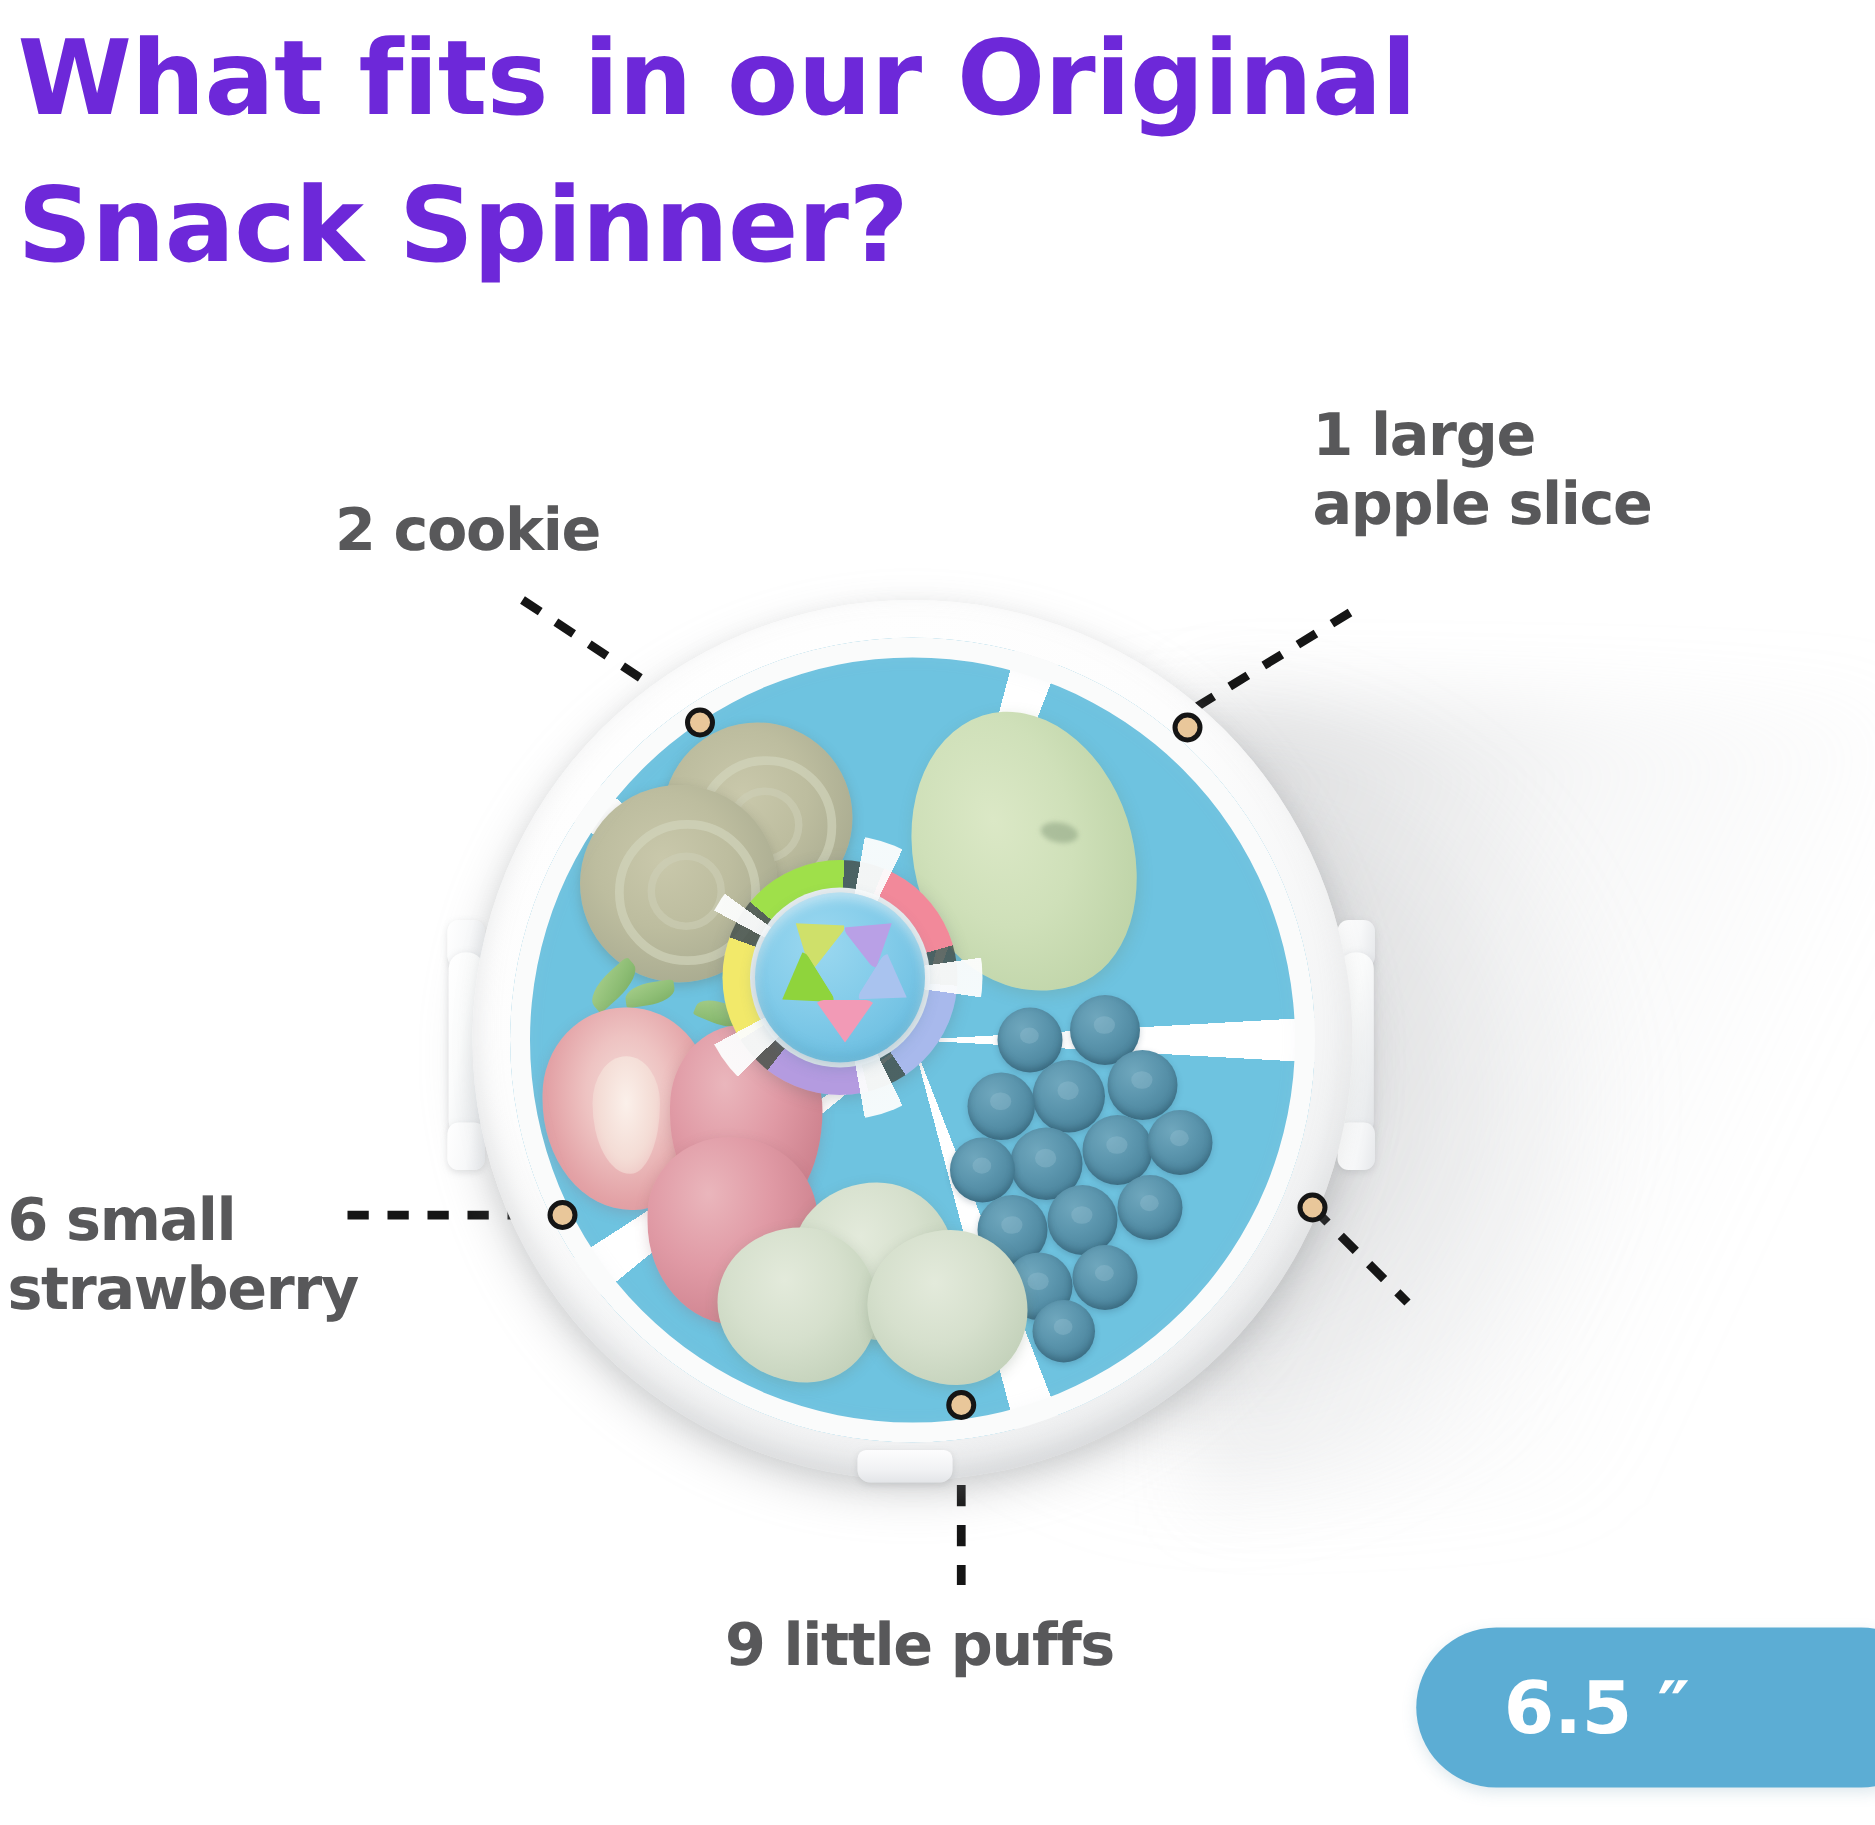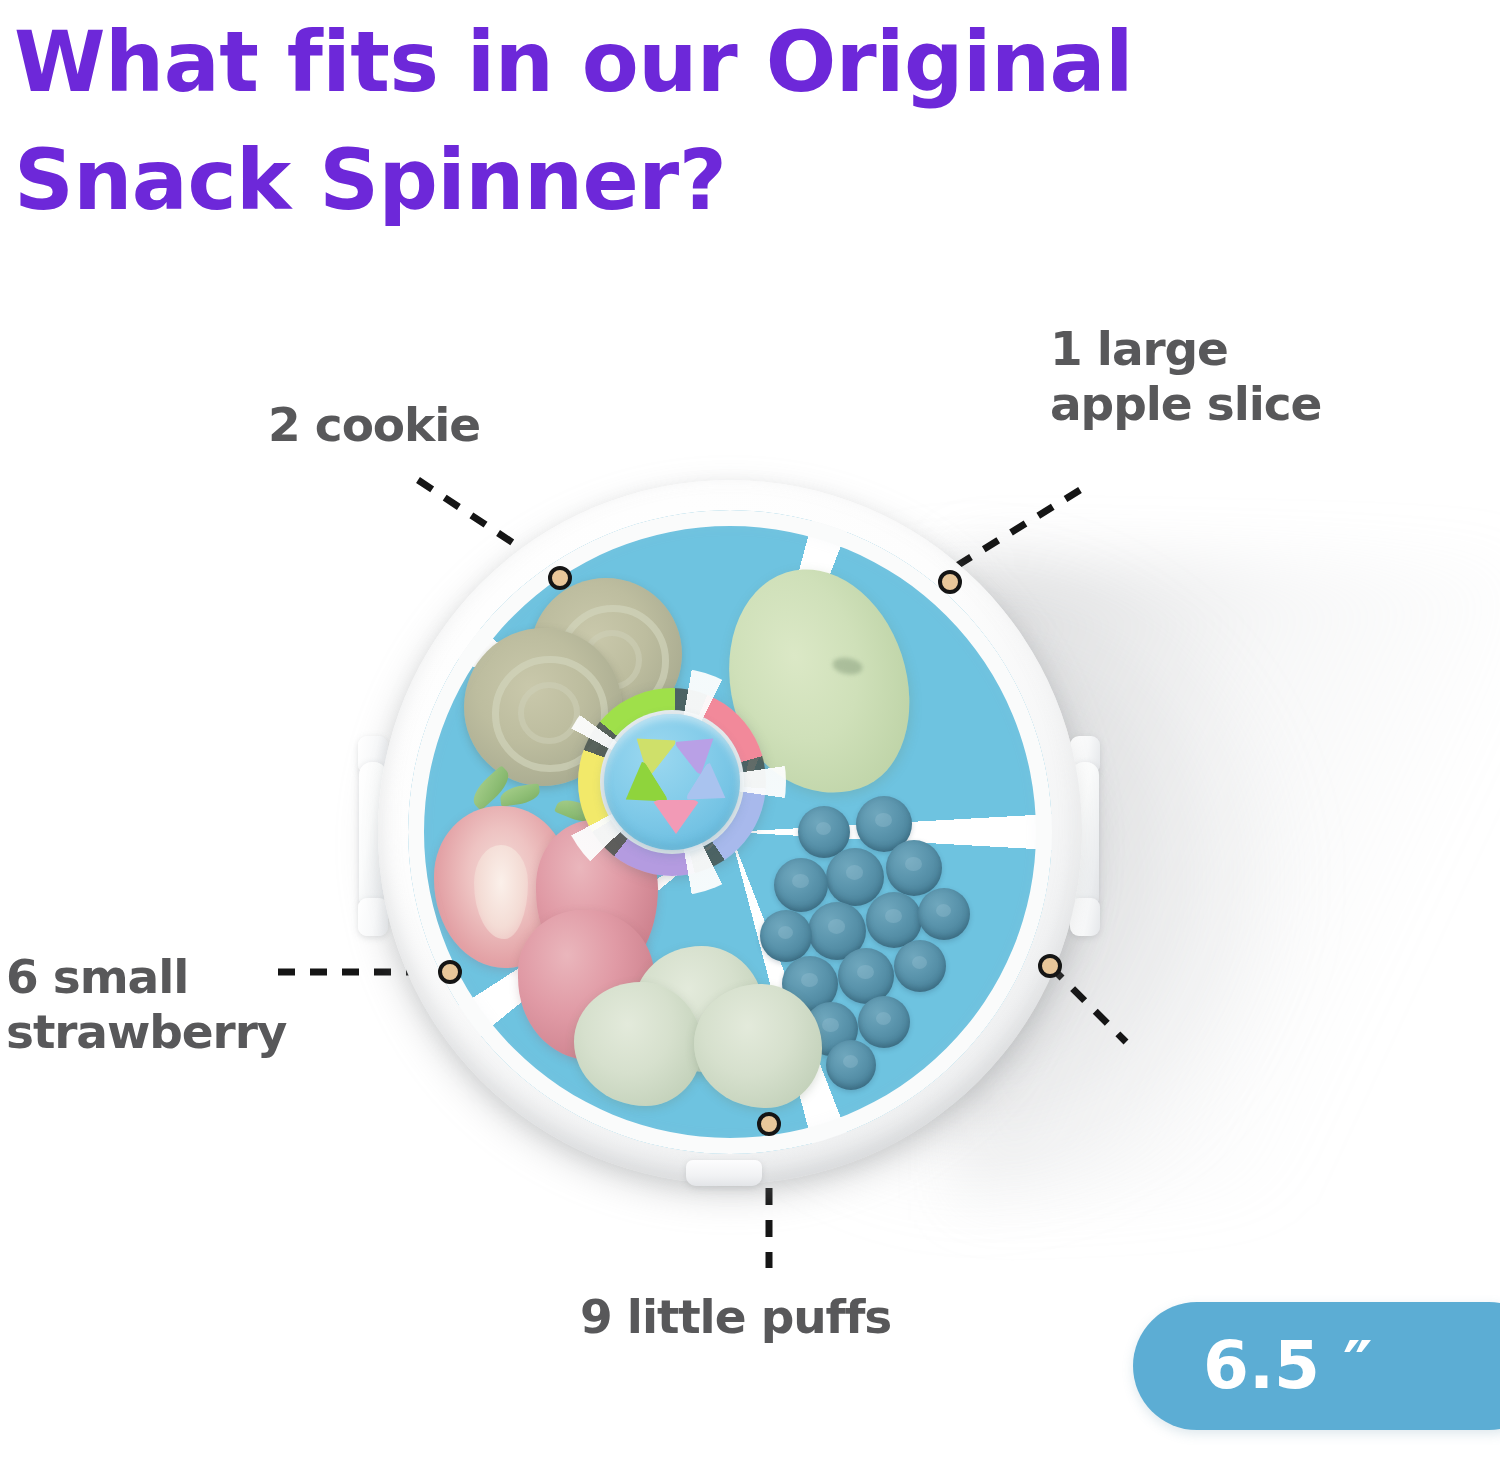--- a/index.html
+++ b/index.html
@@ -283,21 +283,21 @@
     border-radius:64px;
     background:#5cadd4;
     display:flex;align-items:center;justify-content:flex-start;
     padding-left:70px;box-sizing:border-box;
     box-shadow:0 4px 12px rgba(90,140,165,0.20);
   }
   .badge-text{
     color:#ffffff;
     font-family:"DejaVu Sans",sans-serif;
     font-weight:700;
-    font-size:66px;
+    font-size:58px;
     letter-spacing:0px;
     line-height:1;
   }
 </style>
 </head>
 <body>
 
 <div id="stage">
 
   <div class="bg-glow"></div>

